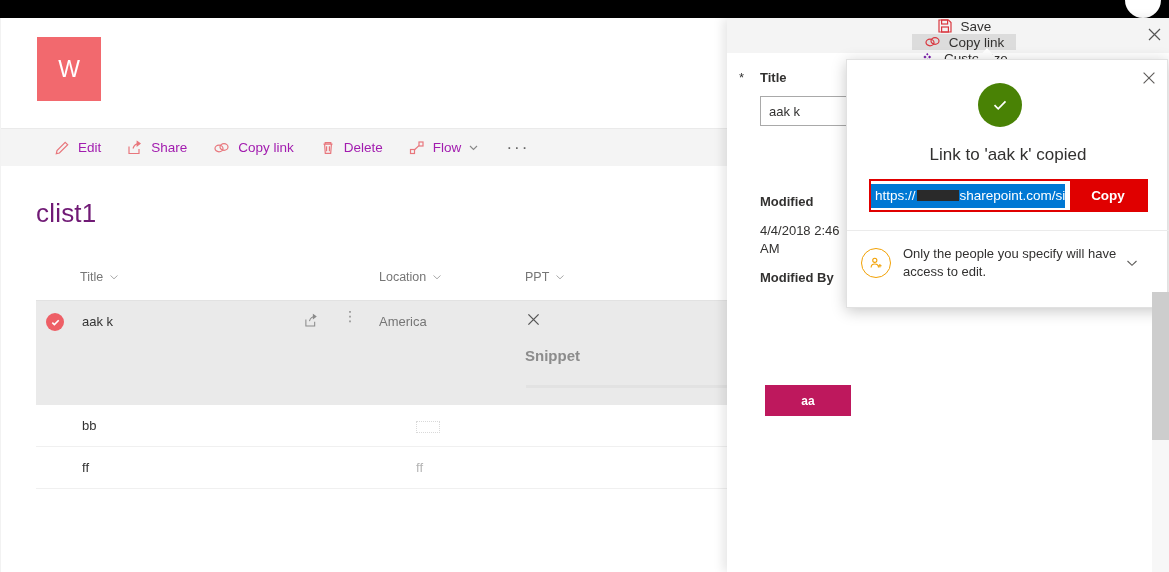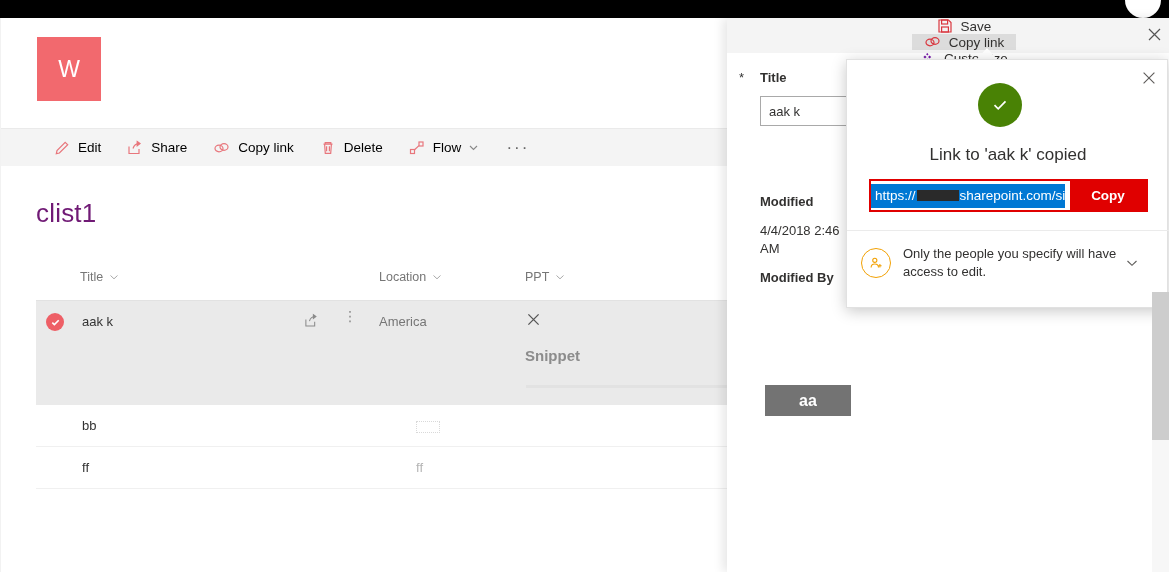--- a/index.html
+++ b/index.html
@@ -71,21 +71,21 @@
     display: flex;
     align-items: center;
     padding-left: 40px;
     box-sizing: border-box;
   }
   .cmd-item {
     display: flex;
     align-items: center;
     height: 38px;
     padding: 0 13px;
-    color: #000000;
+    color: #a21caf;
     font-size: 13.5px;
     cursor: pointer;
     white-space: nowrap;
   }
   .cmd-item .ic {
     display: inline-flex;
     align-items: center;
     justify-content: center;
     margin-right: 8px;
     color: #e8767c;
@@ -297,23 +297,23 @@
     outline: none;
   }
   .lbl-modified { left: 33px; top: 176px; }
   .val-modified { left: 33px; top: 204px; }
   .lbl-modifiedby { left: 33px; top: 252px; }
 
   .aa-button {
     position: absolute;
     left: 38px; top: 367px;
     width: 86px; height: 31px;
-    background: #737373;
+    background: #be185d;
     color: #ffffff;
-    font-size: 16px;
+    font-size: 12px;
     font-weight: bold;
     border: none;
     cursor: pointer;
     font-family: "Liberation Sans", sans-serif;
   }
 
   
   .callout {
     position: absolute;
     left: 846px; top: 59px;

